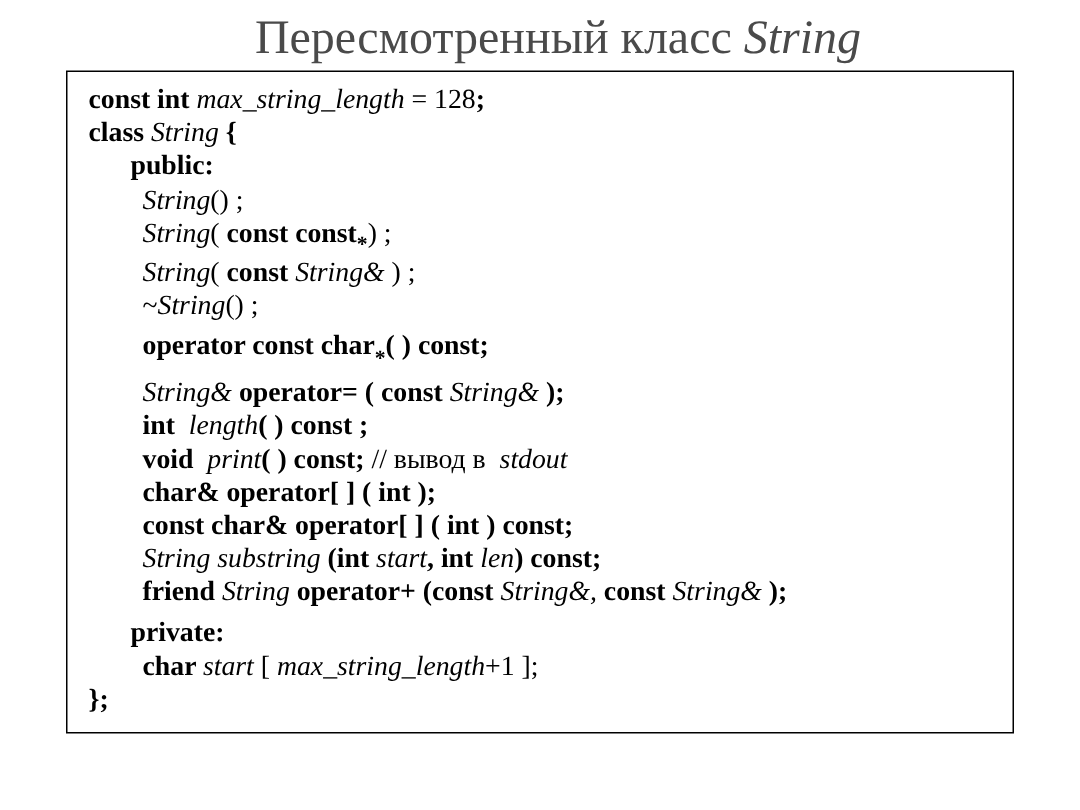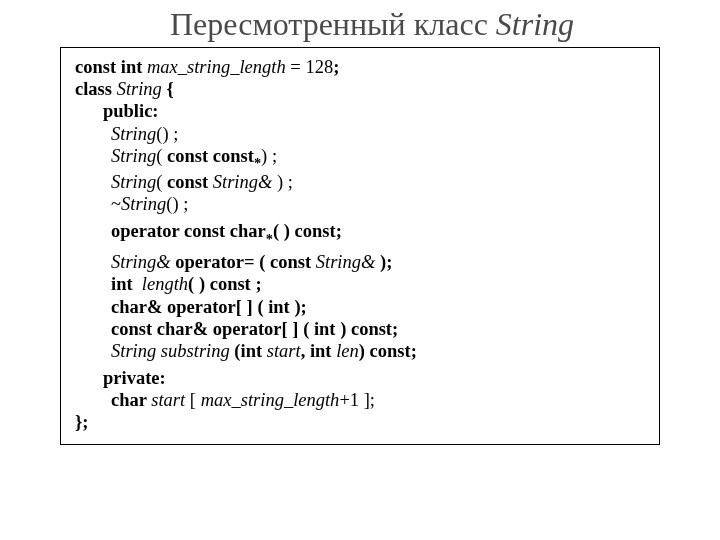--- a/index.html
+++ b/index.html
@@ -14,21 +14,21 @@
   .title {
     text-align: center;
     font-size: 32px;
     color: #4a4a4a;
     padding-top: 6px;
     padding-bottom: 4px;
     margin-left: 24px;
   }
   .code-box {
     border: 1px solid #000;
-    margin: 0 60px;
+    margin: 0 44px;
     padding: 8px 14px 10px 14px;
     font-size: 18.5px;
     line-height: 1.2;
     color: #000;
   }
   .line { white-space: pre; }
   .ind1 { padding-left: 28px; }
   .ind2 { padding-left: 36px; }
   .b { font-weight: bold; }
   .i { font-style: italic; }
@@ -59,27 +59,29 @@
 
 <div class="line ind2"><span>~</span><span class="i">String</span><span>() ;</span></div>
 
 <div class="line ind2 gap"><span class="hl">operator const </span><span class="hl">char</span><span class="hl sub">*</span><span class="hl">( ) const;</span></div>
 
 <div class="line ind2 gap"><span class="i">String&amp; </span><span class="b">operator= ( const </span><span class="i">String&amp; </span><span class="b">);</span></div>
 
 <div class="line ind2"><span class="b">int  </span><span class="i">length</span><span class="b">( ) const ;</span></div>
 
 
+<div class="line ind2"><span class="b">void  </span><span class="i">print</span><span class="b">( ) const;</span><span> // вывод в  </span><span class="i">stdout</span></div>
 
 <div class="line ind2 b">char&amp; operator[ ] ( int );</div>
 
 <div class="line ind2 b">const char&amp; operator[ ] ( int ) const;</div>
 
 <div class="line ind2"><span class="i">String substring </span><span class="b">(int </span><span class="i">start</span><span class="b">, int </span><span class="i">len</span><span class="b">) const;</span></div>
 
+<div class="line ind2"><span class="b">friend </span><span class="i">String </span><span class="b">operator+ (const </span><span class="i">String&amp;, </span><span class="b">const </span><span class="i">String&amp; </span><span class="b">);</span></div>
 
 <div class="line ind1 b gap">private:</div>
 
 <div class="line ind2"><span class="b">char </span><span class="i">start </span><span>[ </span><span class="i">max_string_length</span><span>+1 ];</span></div>
 
 <div class="line b">};</div>
 
 </div>
 
 </body></html>

